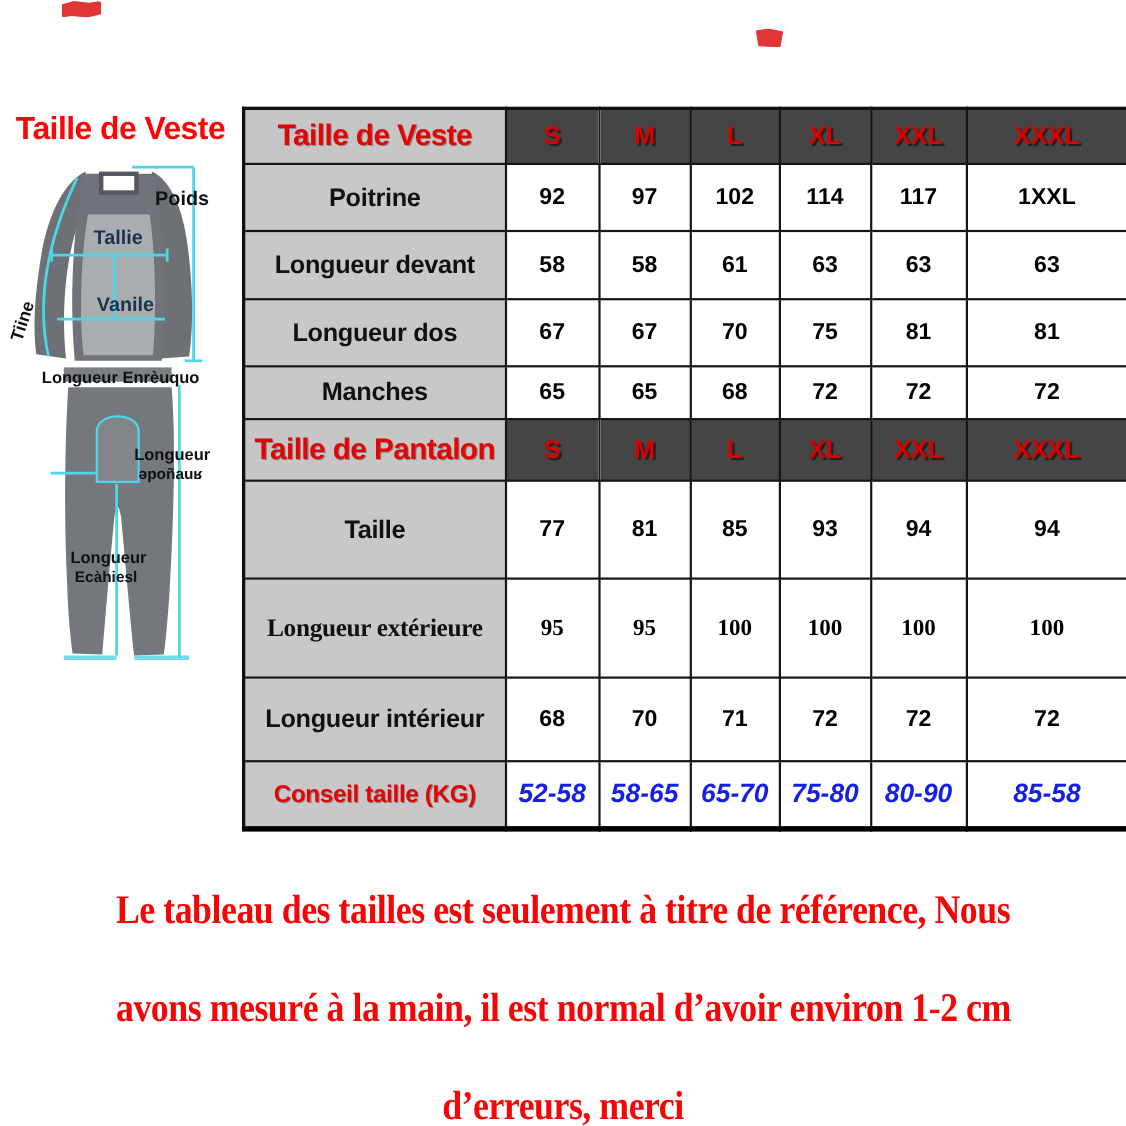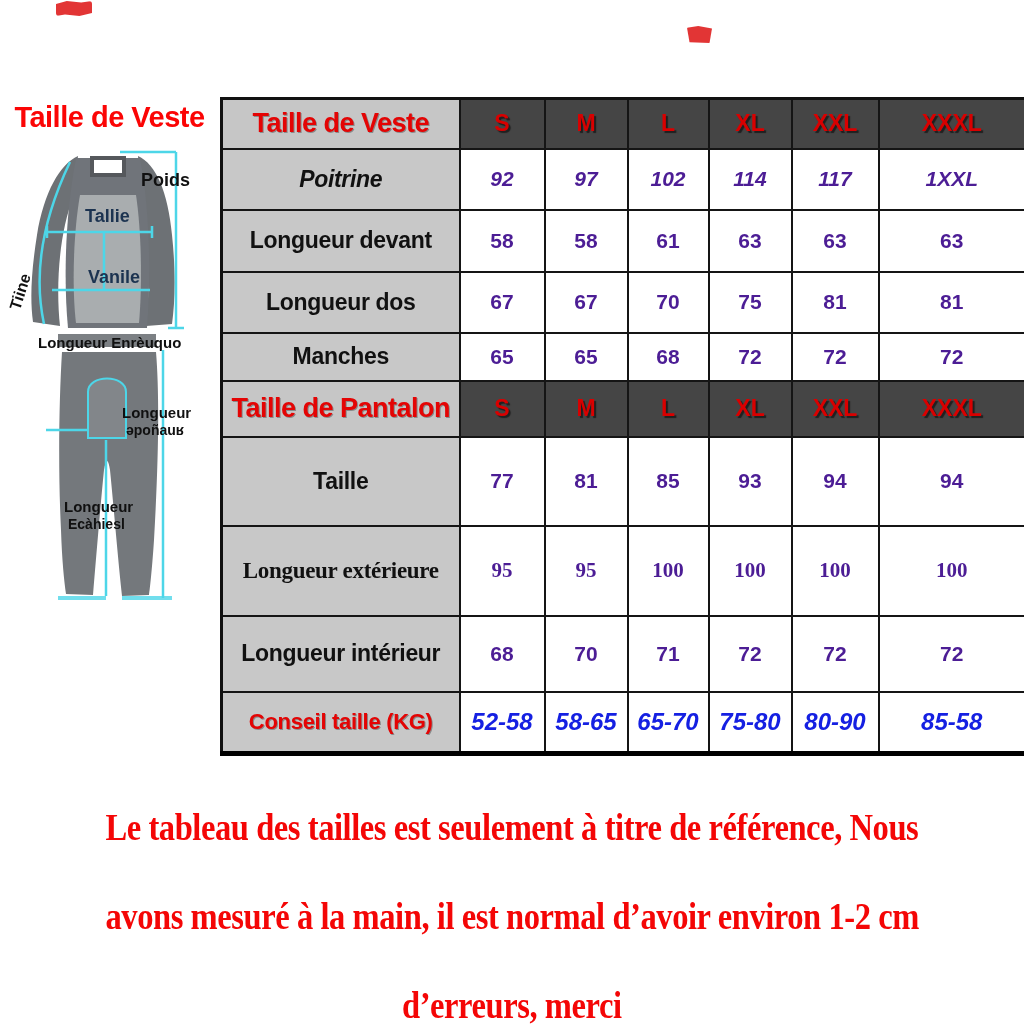--- a/index.html
+++ b/index.html
@@ -22,37 +22,37 @@
   
   table.size{
     position:absolute;left:220px;top:97px;width:804px;
     border-collapse:collapse;table-layout:fixed;
     border:3px solid #111;
   }
   table.size td{
     border:2px solid #151515;text-align:center;vertical-align:middle;
     padding:0;overflow:hidden;
   }
-  tr.r-hdr1{height:50px;} tr.r-poitrine{height:61px;font-style:italic;} tr.r-devant{height:62px;}
+  tr.r-hdr1{height:50px;} tr.r-poitrine{height:61px;} tr.r-devant{height:62px;}
   tr.r-dos{height:61px;} tr.r-manches{height:48px;} tr.r-hdr2{height:56px;}
   tr.r-taille{height:89px;} tr.r-ext{height:90px;font-family:Liberation Serif, serif;} tr.r-int{height:76px;}
   tr.r-ctaille{height:53px;} tr.r-cpoids{height:62px;border-bottom:5px solid #000;}
 
   td.sec-hdr{
     background:#c6c6c6;color:#e40404;font-weight:bold;font-size:27px;
     text-shadow:1px 1px 0 #8a8a8a;letter-spacing:-0.5px;
   }
   td.size-hdr{
     background:#454545;color:#d90000;font-weight:bold;font-size:23px;
     text-shadow:2px 2px 1px rgba(0,0,0,0.55);
   }
   td.row-label{
     background:#c8c8c8;color:#111;font-weight:bold;font-size:23px;letter-spacing:-0.3px;
   }
-  td.val{background:#fff;color:#4c1d95;font-weight:bold;font-size:21px;}
+  td.val{background:#fff;color:#000000;font-weight:bold;font-size:21px;}
   tr.r-ctaille td.row-label, tr.r-cpoids td.row-label{
     color:#e40404;font-size:22px;text-shadow:1px 1px 0 #8a8a8a;
   }
   tr.r-ctaille td.val{font-size:19px;letter-spacing:-0.5px;}
   tr.r-cpoids td.val{color:#1520e2;font-style:italic;font-size:24px;}
 
   
   .footnote{
     position:absolute;left:0;top:806px;width:1024px;
     display:flex;flex-direction:column;align-items:center;gap:46px;font-family:Liberation Serif, serif;

